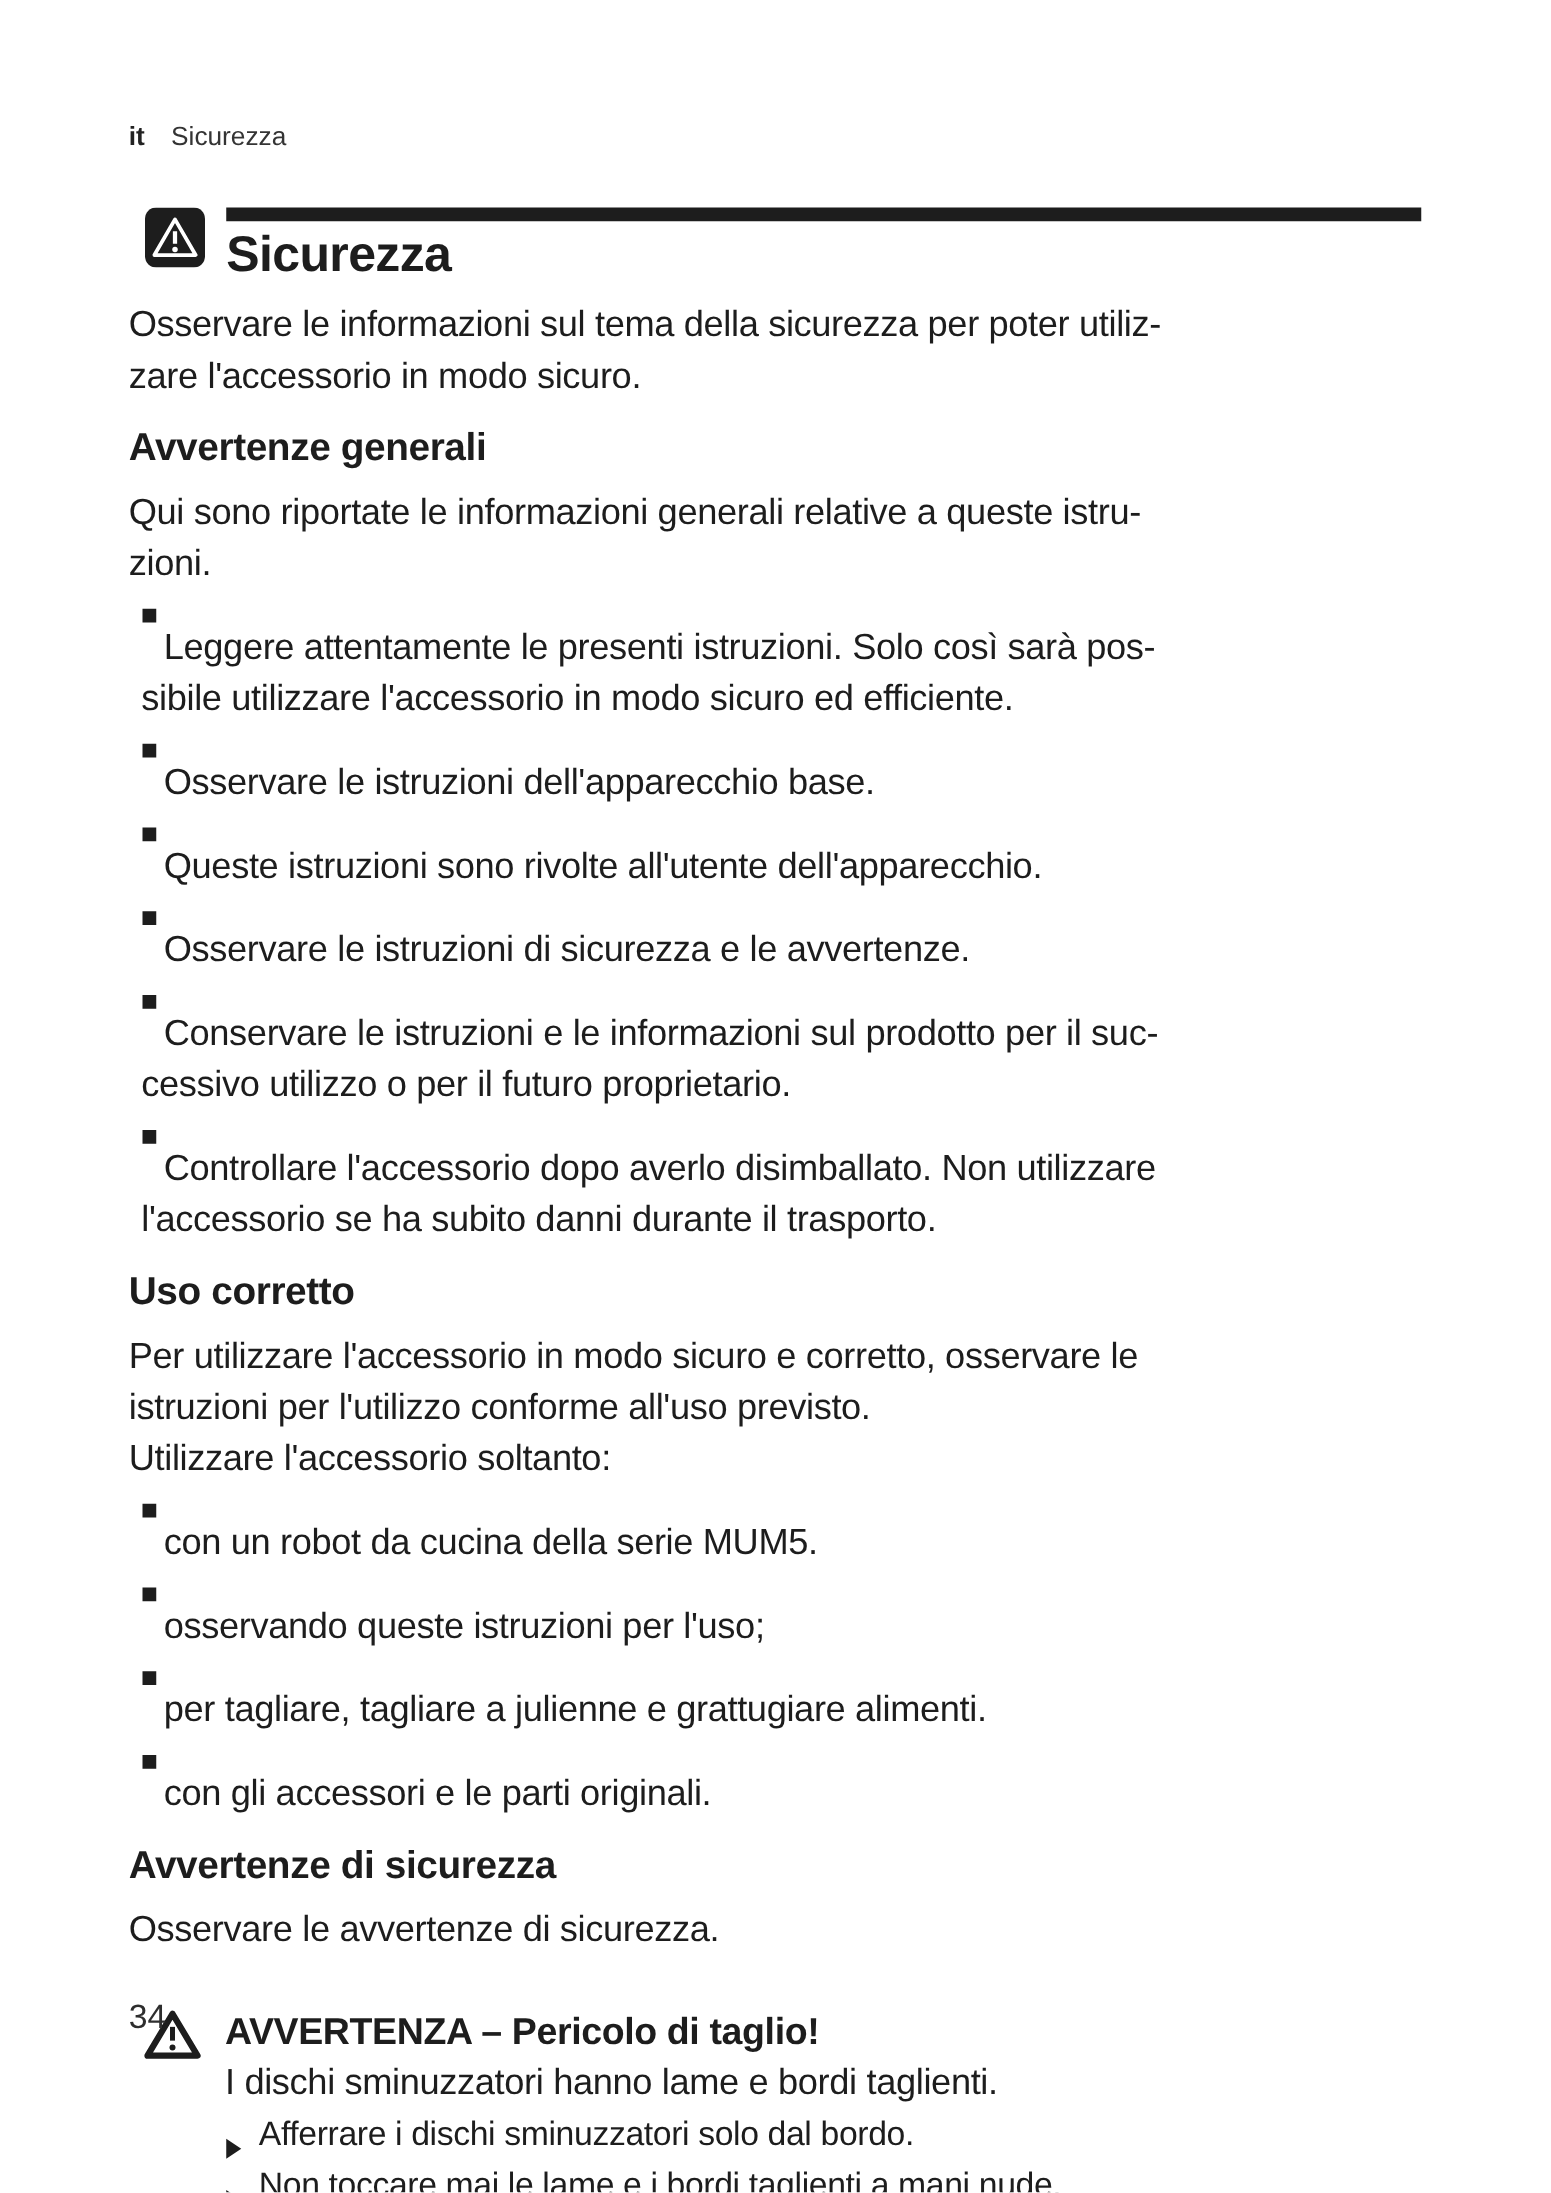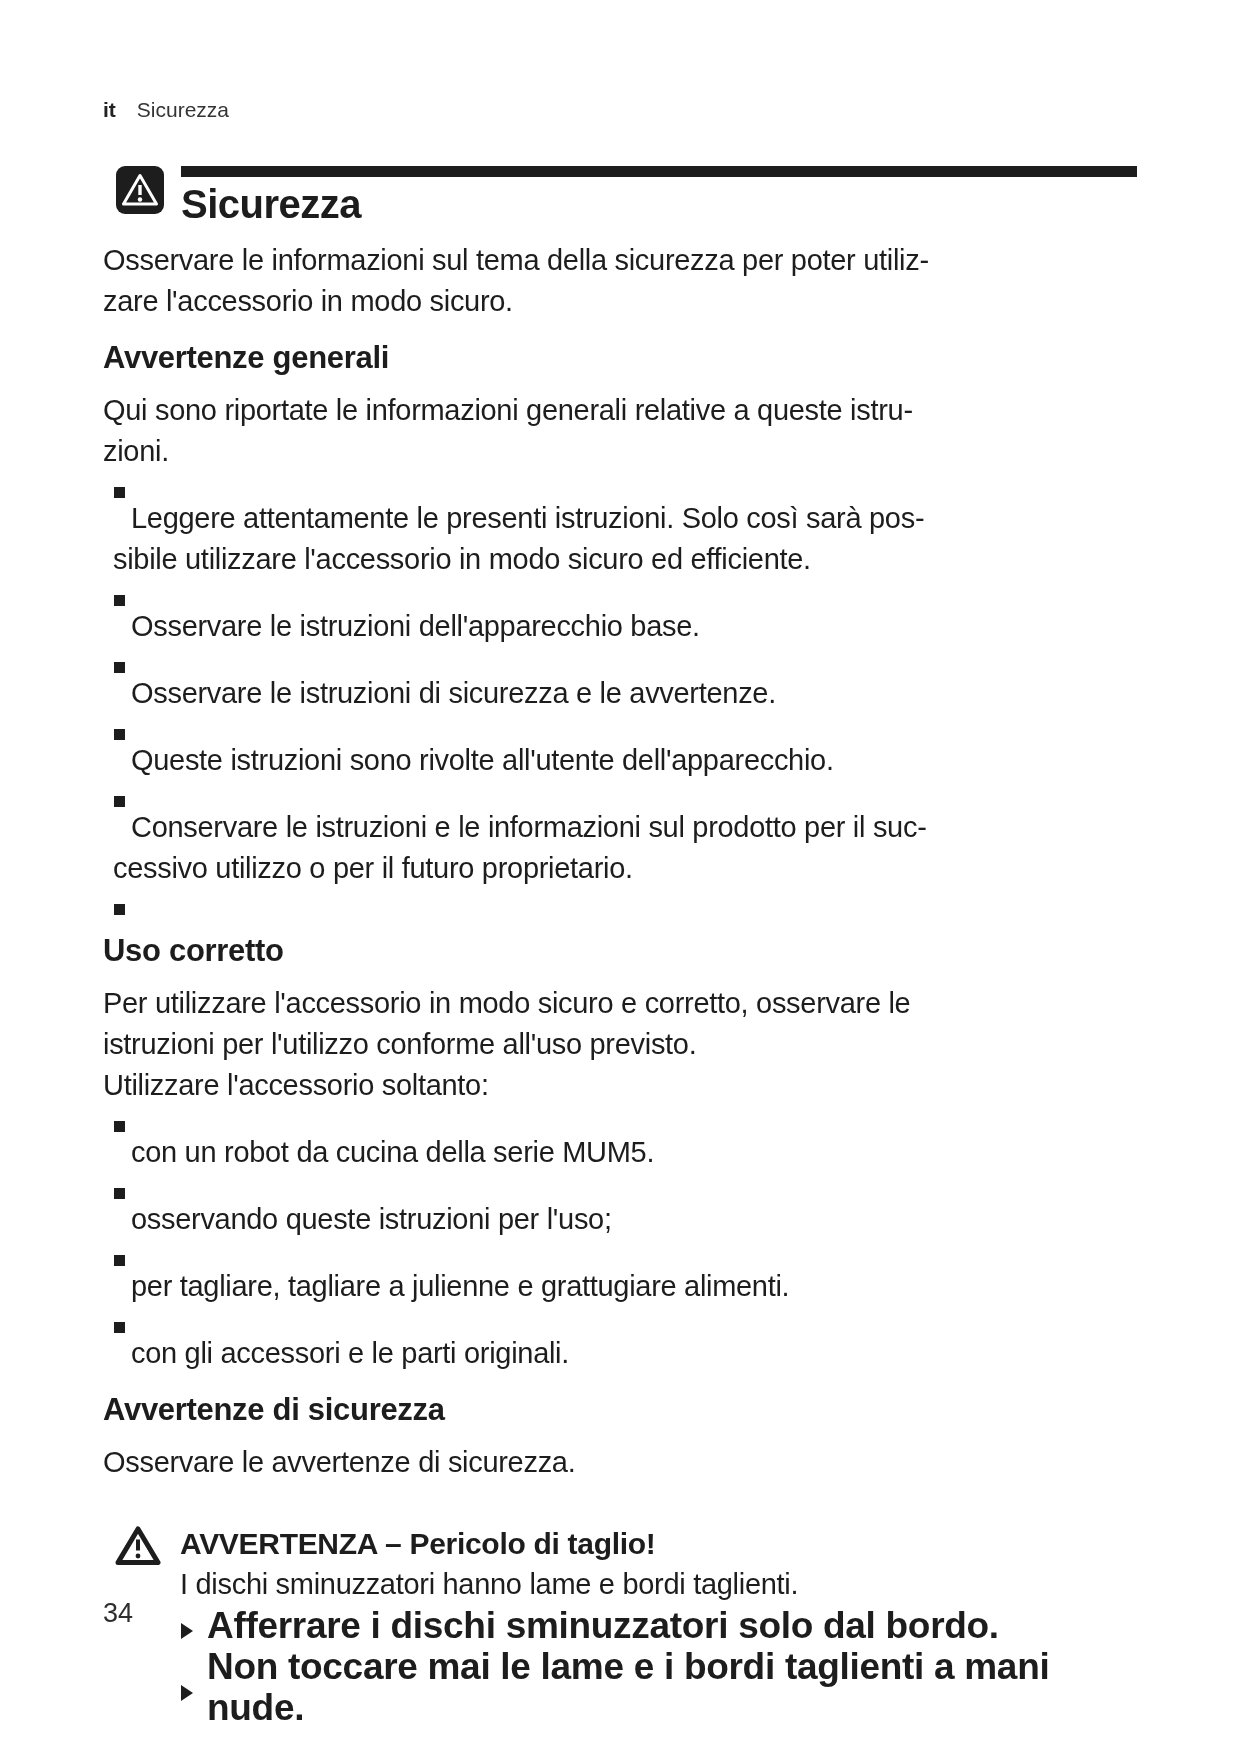--- a/index.html
+++ b/index.html
@@ -113,25 +113,24 @@
     letter-spacing: -0.3px;
   }
   .warning-body {
     font-size: 29px;
     line-height: 41px;
     letter-spacing: -0.3px;
     white-space: pre-line;
   }
   .warn-step {
     display: flex;
-    align-items: center;
-    font-size: 37px;
-    line-height: 41px;
-    letter-spacing: -0.3px;
-    font-weight: bold;
+    align-items: flex-end;
+    font-size: 27px;
+    line-height: 41px;
+    letter-spacing: -0.3px;
   }
   .arrow-marker {
     flex: none;
     width: 14px;
     height: 18px;
     margin-top: 11px;
   }
   .arrow-marker svg { display: block; width: 14px; height: 18px; }
   .step-text { margin-left: 13px; }
   
@@ -178,33 +177,35 @@
       <span class="sq-marker"></span>
       <div class="li-text">Leggere attentamente le presenti istruzioni. Solo così sarà pos-
 sibile utilizzare l'accessorio in modo sicuro ed efficiente.</div>
     </li>
     <li>
       <span class="sq-marker"></span>
       <div class="li-text">Osservare le istruzioni dell'apparecchio base.</div>
     </li>
     <li>
       <span class="sq-marker"></span>
+      <div class="li-text">Queste istruzioni sono rivolte all'utente dell'apparecchio.</div>
+    </li>
+    <li>
+      <span class="sq-marker"></span>
       <div class="li-text">Osservare le istruzioni di sicurezza e le avvertenze.</div>
-    </li>
-    <li>
-      <span class="sq-marker"></span>
-      <div class="li-text">Queste istruzioni sono rivolte all'utente dell'apparecchio.</div>
     </li>
     <li>
       <span class="sq-marker"></span>
       <div class="li-text">Conservare le istruzioni e le informazioni sul prodotto per il suc-
 cessivo utilizzo o per il futuro proprietario.</div>
     </li>
     <li>
       <span class="sq-marker"></span>
+      <div class="li-text">Controllare l'accessorio dopo averlo disimballato. Non utilizzare
+l'accessorio se ha subito danni durante il trasporto.</div>
     </li>
   </ul>
 
   <h2 class="section-heading">Uso corretto</h2>
   <p class="body-text">Per utilizzare l'accessorio in modo sicuro e corretto, osservare le
 istruzioni per l'utilizzo conforme all'uso previsto.
 Utilizzare l'accessorio soltanto:</p>
   <ul class="square-list">
     <li>
       <span class="sq-marker"></span>

